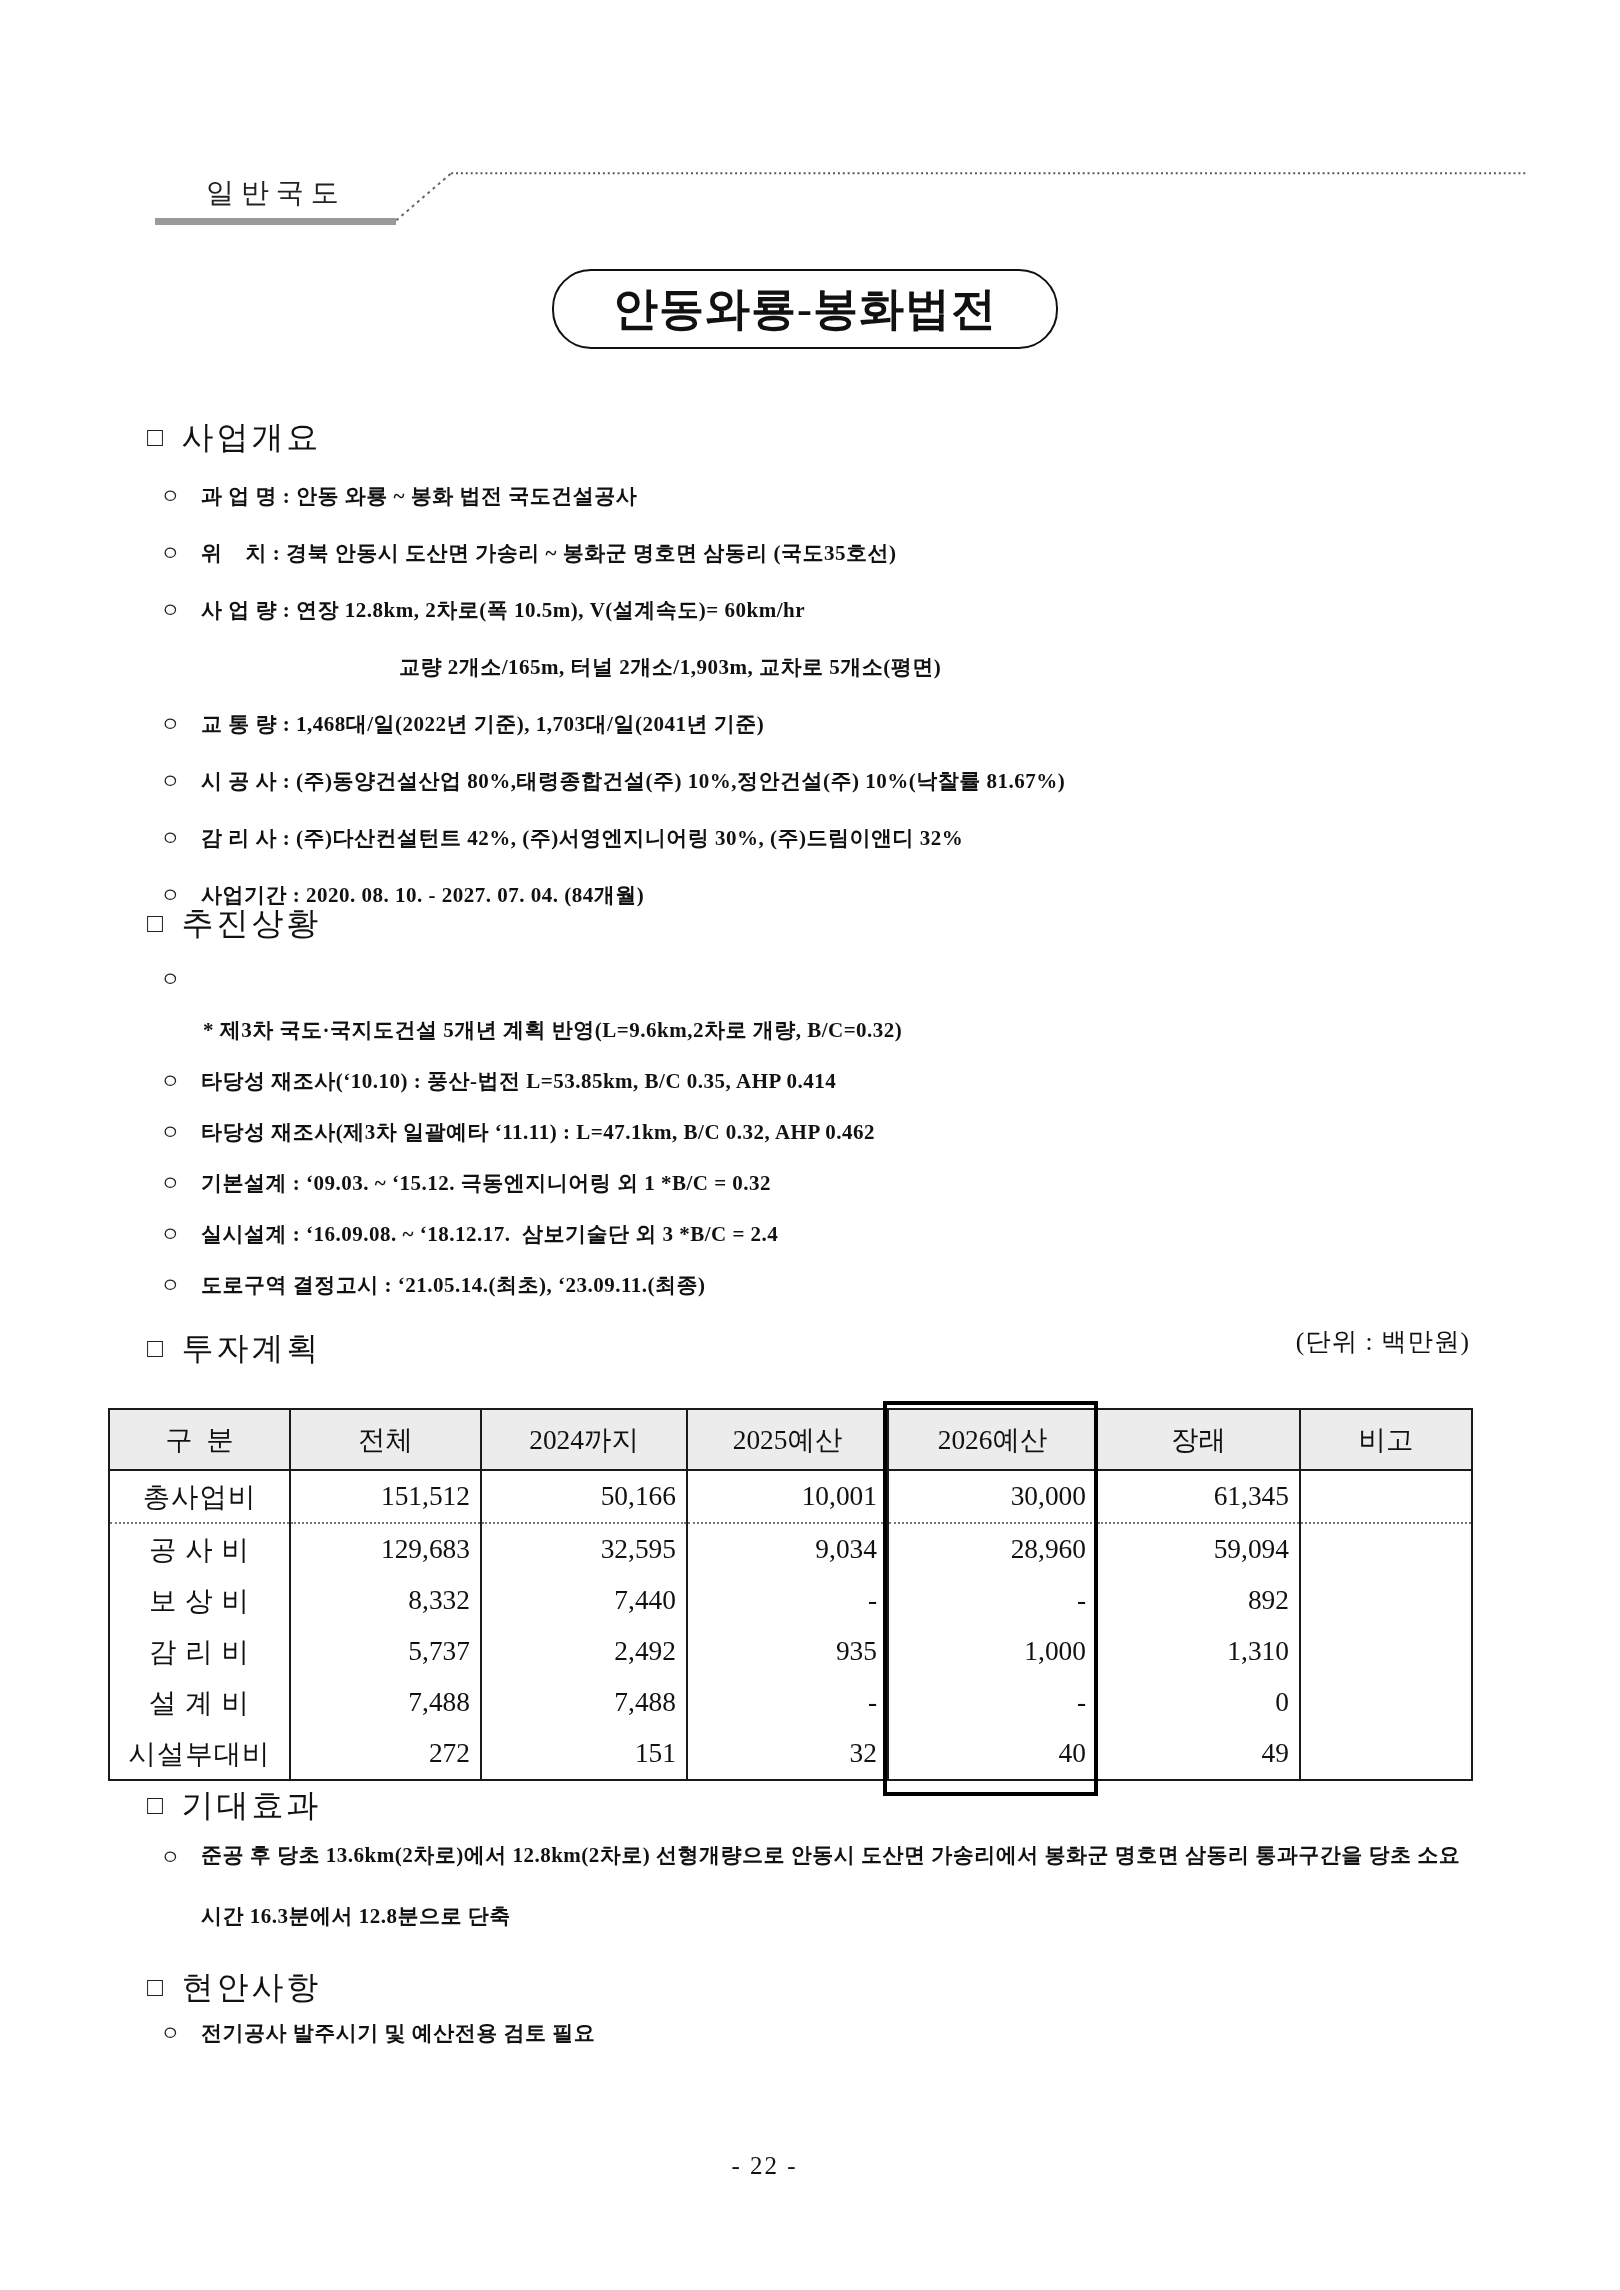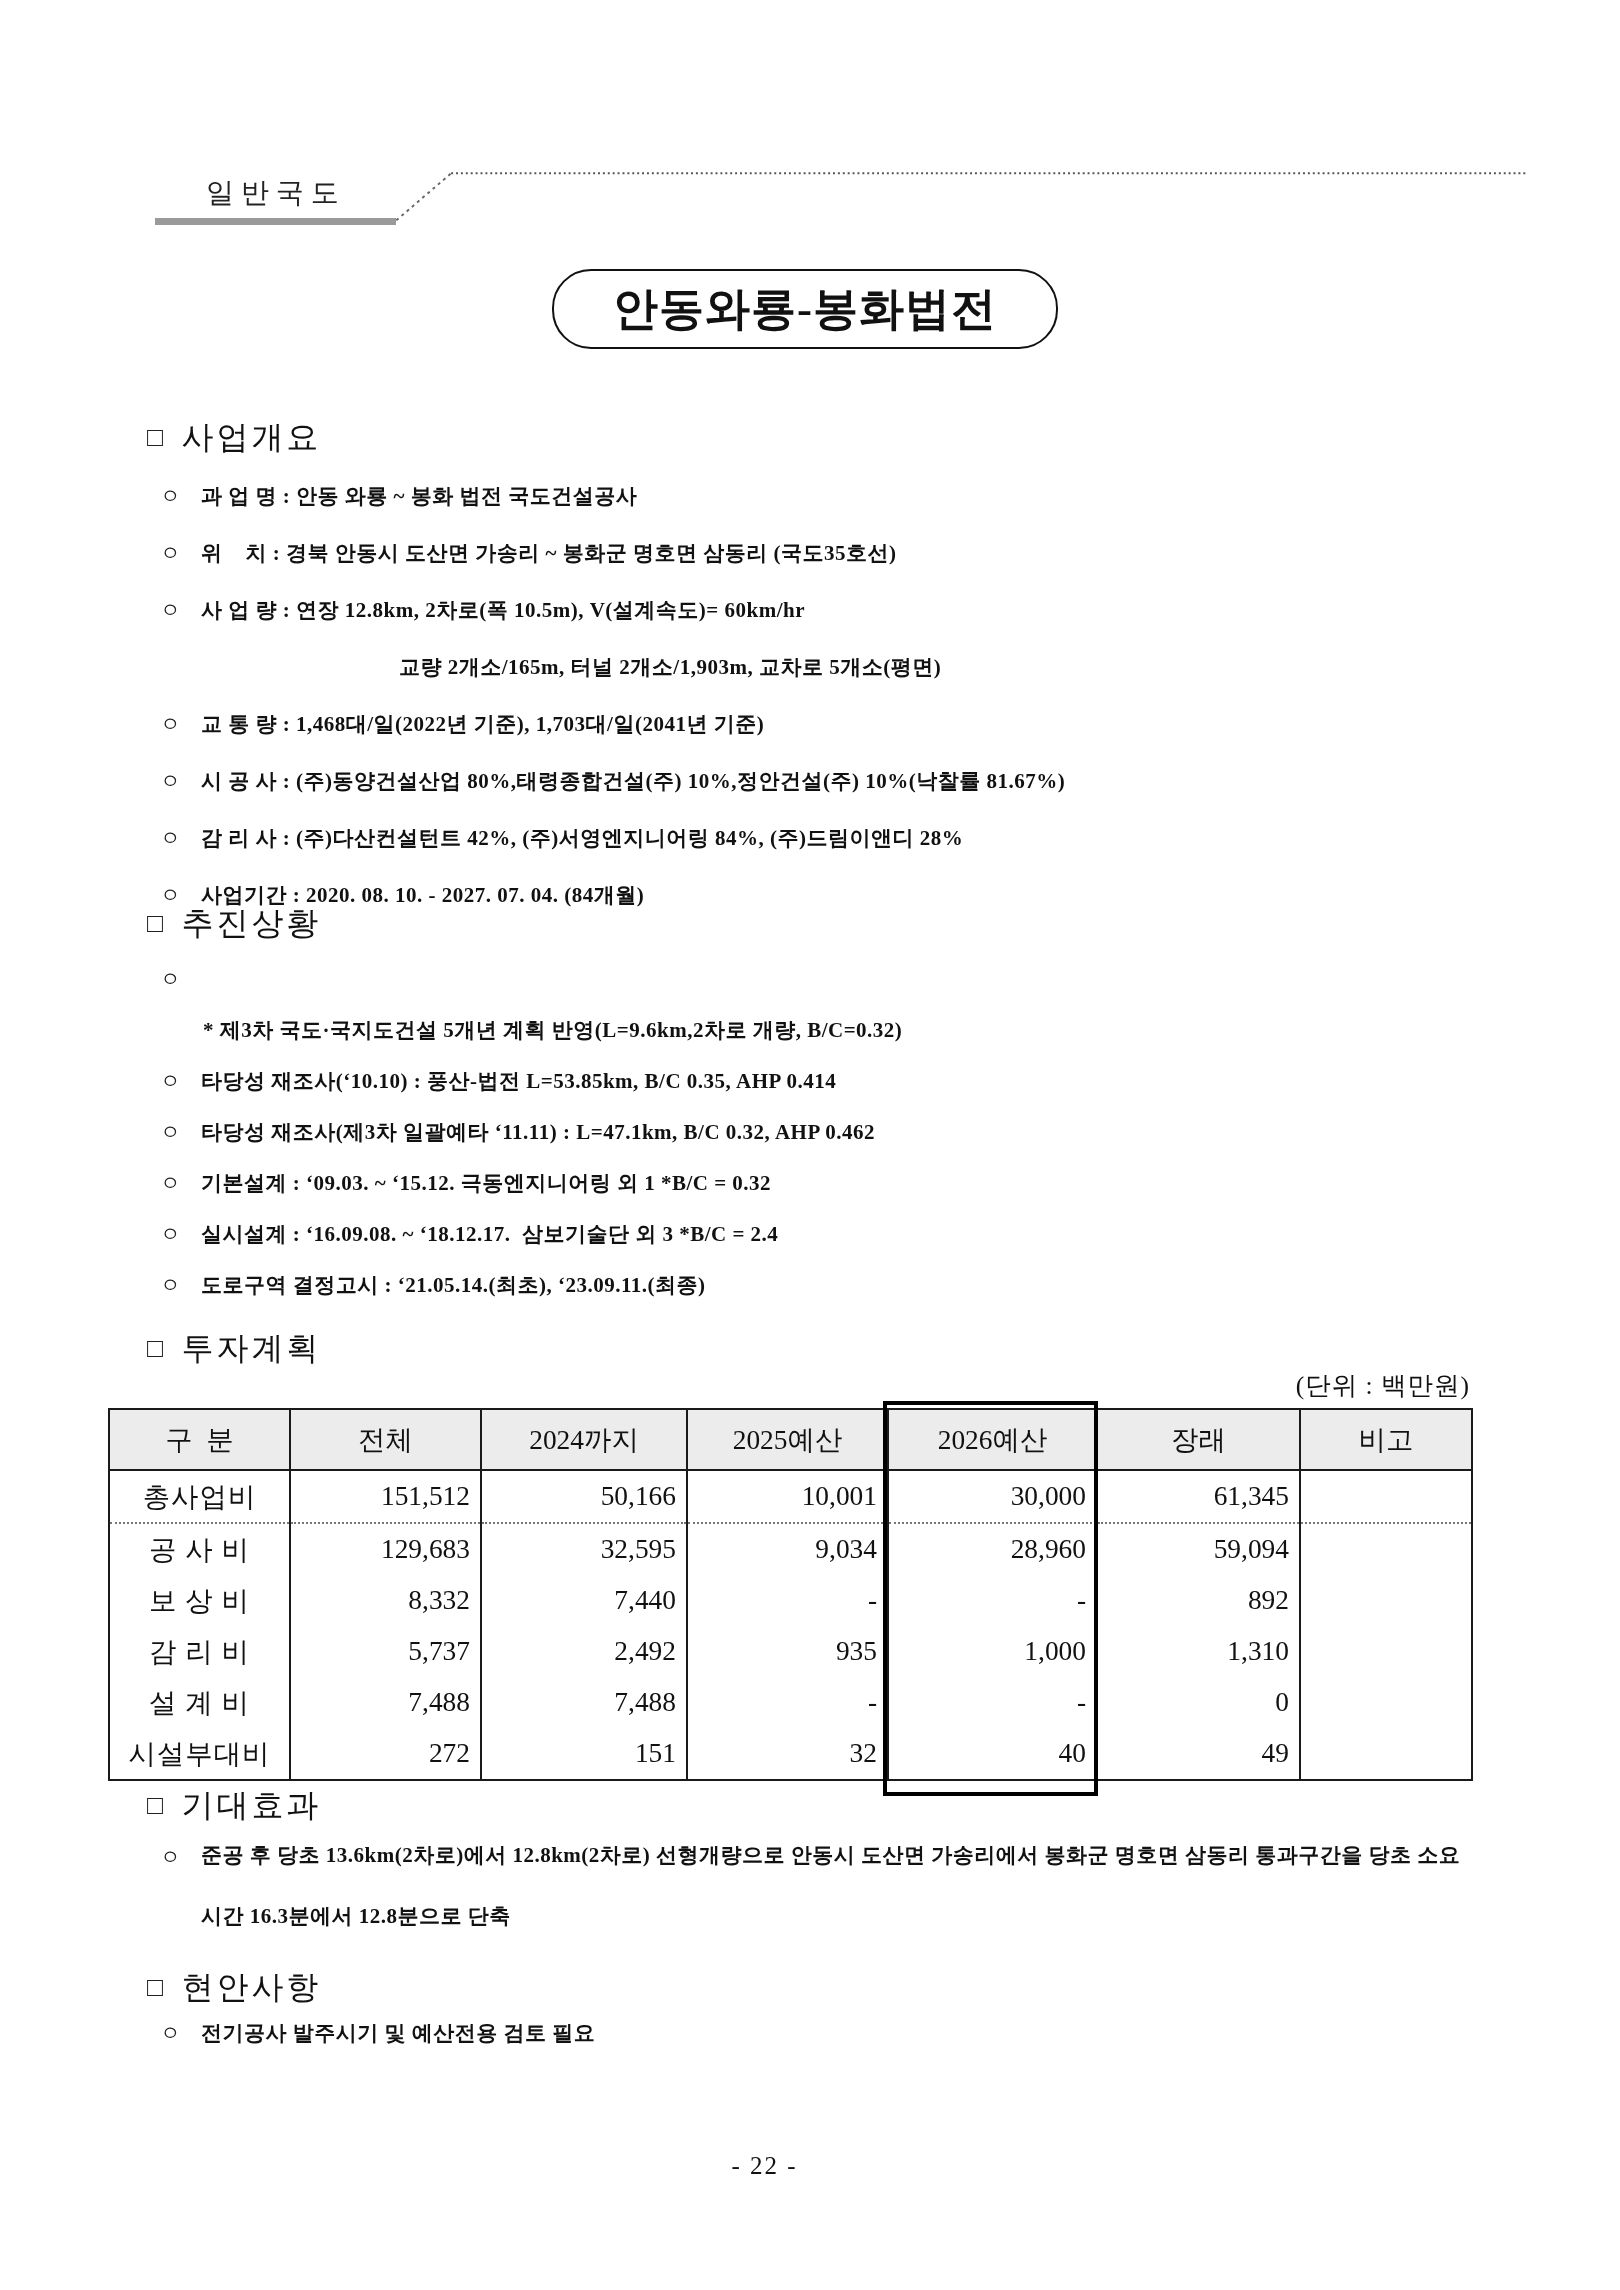--- a/index.html
+++ b/index.html
@@ -25,21 +25,21 @@
   
   .items{position:absolute;left:160px;right:88px;}
   .line{display:flex;align-items:center;}
   .items.ov .line{height:57px;}
   .items.pr .line{height:51px;}
   .bm{width:41px;font-size:20.6px;color:#222;flex:0 0 41px;}
   .lt{font-size:21px;white-space:pre-wrap;letter-spacing:0.5px;font-weight:bold;}
   .line.cont{padding-left:239px;}
   .line.note{padding-left:43px;}
   
-  .unit-note{position:absolute;top:1368px;right:150px;font-size:25.5px;letter-spacing:1px;}
+  .unit-note{position:absolute;top:1324px;right:150px;font-size:25.5px;letter-spacing:1px;}
   .tbl-wrap{position:absolute;top:1408px;left:108px;width:1164px;}
   table.inv{border-collapse:collapse;table-layout:fixed;width:1362px;border:2.9px solid #1a1a1a;}
   table.inv th,table.inv td{
     border-left:2px solid #1a1a1a;font-size:27.4px;font-weight:normal;
     overflow:hidden;white-space:pre;
   }
   table.inv th:first-child,table.inv td:first-child{border-left:none;}
   table.inv th{height:57px;background:#ececec;border-bottom:2.9px solid #1a1a1a;text-align:center;}
   table.inv td{height:49px;}
   td.lab{text-align:center;letter-spacing:1px;}
@@ -93,21 +93,21 @@
   <div class="line">
     <span class="bm">ㅇ</span>
     <span class="lt">교 통 량 : 1,468대/일(2022년 기준), 1,703대/일(2041년 기준)</span>
   </div>
   <div class="line">
     <span class="bm">ㅇ</span>
     <span class="lt">시 공 사 : (주)동양건설산업 80%,태령종합건설(주) 10%,정안건설(주) 10%(낙찰률 81.67%)</span>
   </div>
   <div class="line">
     <span class="bm">ㅇ</span>
-    <span class="lt">감 리 사 : (주)다산컨설턴트 42%, (주)서영엔지니어링 84%, (주)드림이앤디 28%</span>
+    <span class="lt">감 리 사 : (주)다산컨설턴트 42%, (주)서영엔지니어링 30%, (주)드림이앤디 32%</span>
   </div>
   <div class="line">
     <span class="bm">ㅇ</span>
     <span class="lt">사업기간 : 2020. 08. 10. - 2027. 07. 04. (84개월)</span>
   </div>
 </div>
 
 <div class="sec" style="top:902px;">
   <span class="sq">□</span>
   <span>추진상황</span>

